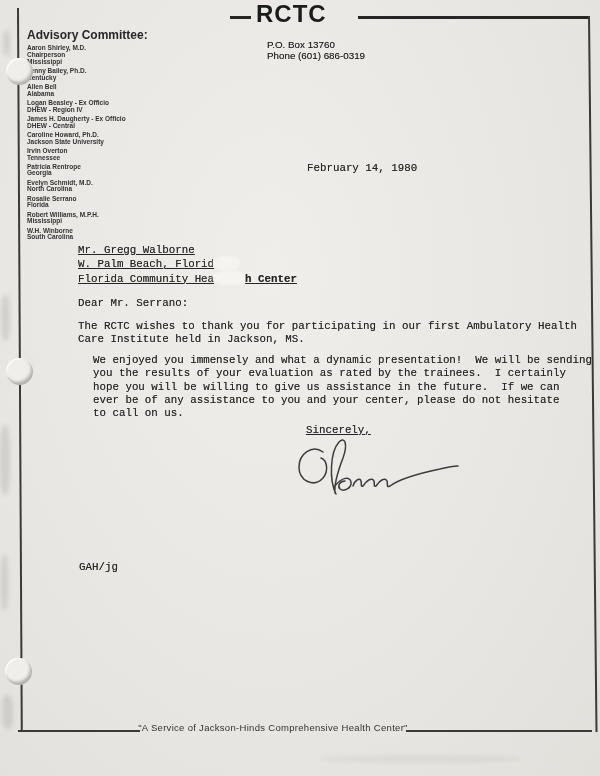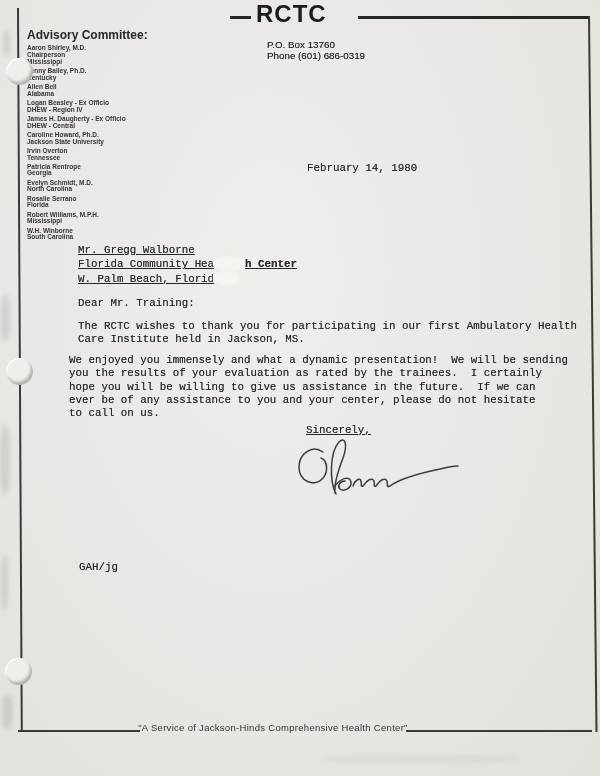--- a/index.html
+++ b/index.html
@@ -30,21 +30,21 @@
   .m-name,.m-sub{font-size:6.5px;line-height:6.8px;font-weight:700;color:#333;}
   .pre{white-space:pre;}
   
   .mono{position:absolute;font-family:"Liberation Mono","DejaVu Sans Mono",monospace;
         font-size:10.8px;line-height:13.3px;color:#262626;z-index:2;
         text-shadow:0 0 .4px rgba(40,40,40,.6);}
   #date{left:289px;top:162px;margin-left:18px;}
   #recipient{left:78px;top:244px;text-decoration:underline;}
   #salutation{left:78px;top:297px;}
   #para1{left:78px;top:320px;}
-  #para2{left:69px;top:354px;}
+  #para2{left:93px;top:354px;}
   #closing{left:306px;top:424px;text-decoration:underline;}
   #signer{left:306px;top:482px;}
   #ref{left:79px;top:561px;}
   .whiteout{display:inline-block;background:#f5f4f0;border-radius:45%;
             box-shadow:0 0 3px 1px rgba(246,245,241,.9);vertical-align:-2px;z-index:3;}
   .wo-1{width:31px;height:12px;}
   .wo-2{width:25px;height:12px;}
   .retyped{font-weight:700;}
   
   #signature{left:290px;top:436px;z-index:2;}
@@ -144,25 +144,25 @@
     <div class="member">
       <div class="m-name">W.H. Winborne</div>
       <div class="m-sub pre">South Carolina</div>
     </div>
   </div>
 
   <div class="mono" id="date">February 14, 1980</div>
 
   <div class="mono" id="recipient">
     <div>Mr. Gregg Walborne</div>
+    <div><span>W. Palm Beach, Florid</span><span class="whiteout wo-2"></span></div>
     <div><span>Florida Community Hea</span><span class="whiteout wo-1"></span><span class="retyped">h Center</span></div>
-    <div><span>W. Palm Beach, Florid</span><span class="whiteout wo-2"></span></div>
   </div>
 
-  <div class="mono" id="salutation">Dear Mr. Training:</div>
+  <div class="mono" id="salutation">Dear Mr. Serrano:</div>
   <div class="mono pre" id="para1">The RCTC wishes to thank you for participating in our first Ambulatory Health
 Care Institute held in Jackson, MS.</div>
   <div class="mono pre" id="para2">We enjoyed you immensely and what a dynamic presentation!  We will be sending
 you the results of your evaluation as rated by the trainees.  I certainly
 hope you will be willing to give us assistance in the future.  If we can
 ever be of any assistance to you and your center, please do not hesitate
 to call on us.</div>
   <div class="mono" id="closing">Sincerely,</div>
 
   <svg class="abs" id="signature" width="175" height="64" viewBox="0 0 175 64" fill="none">

